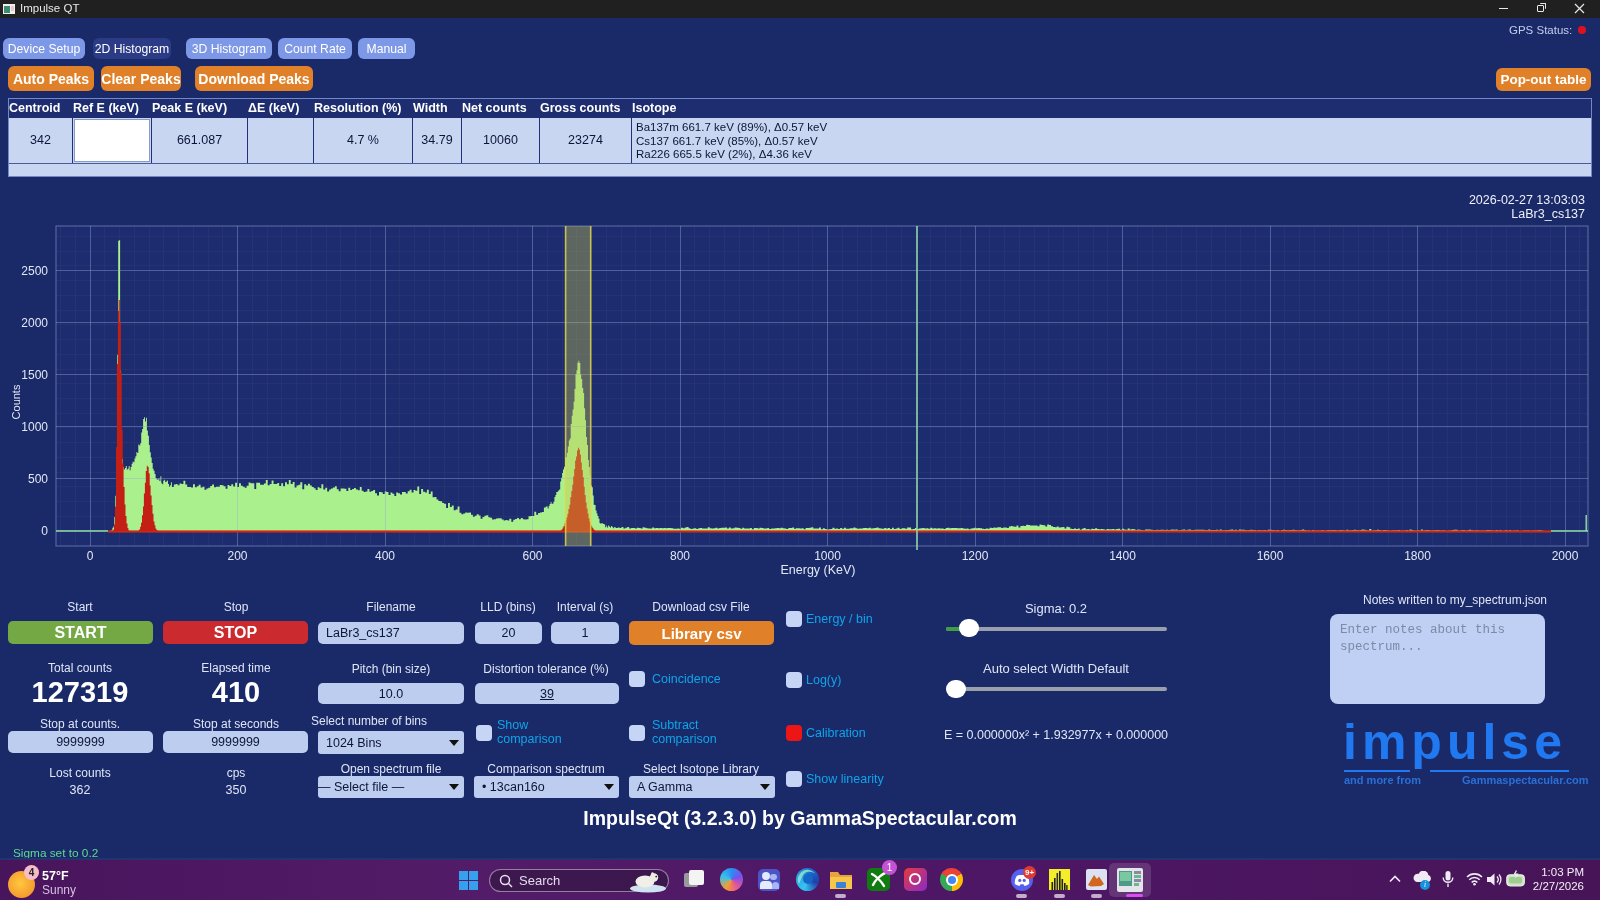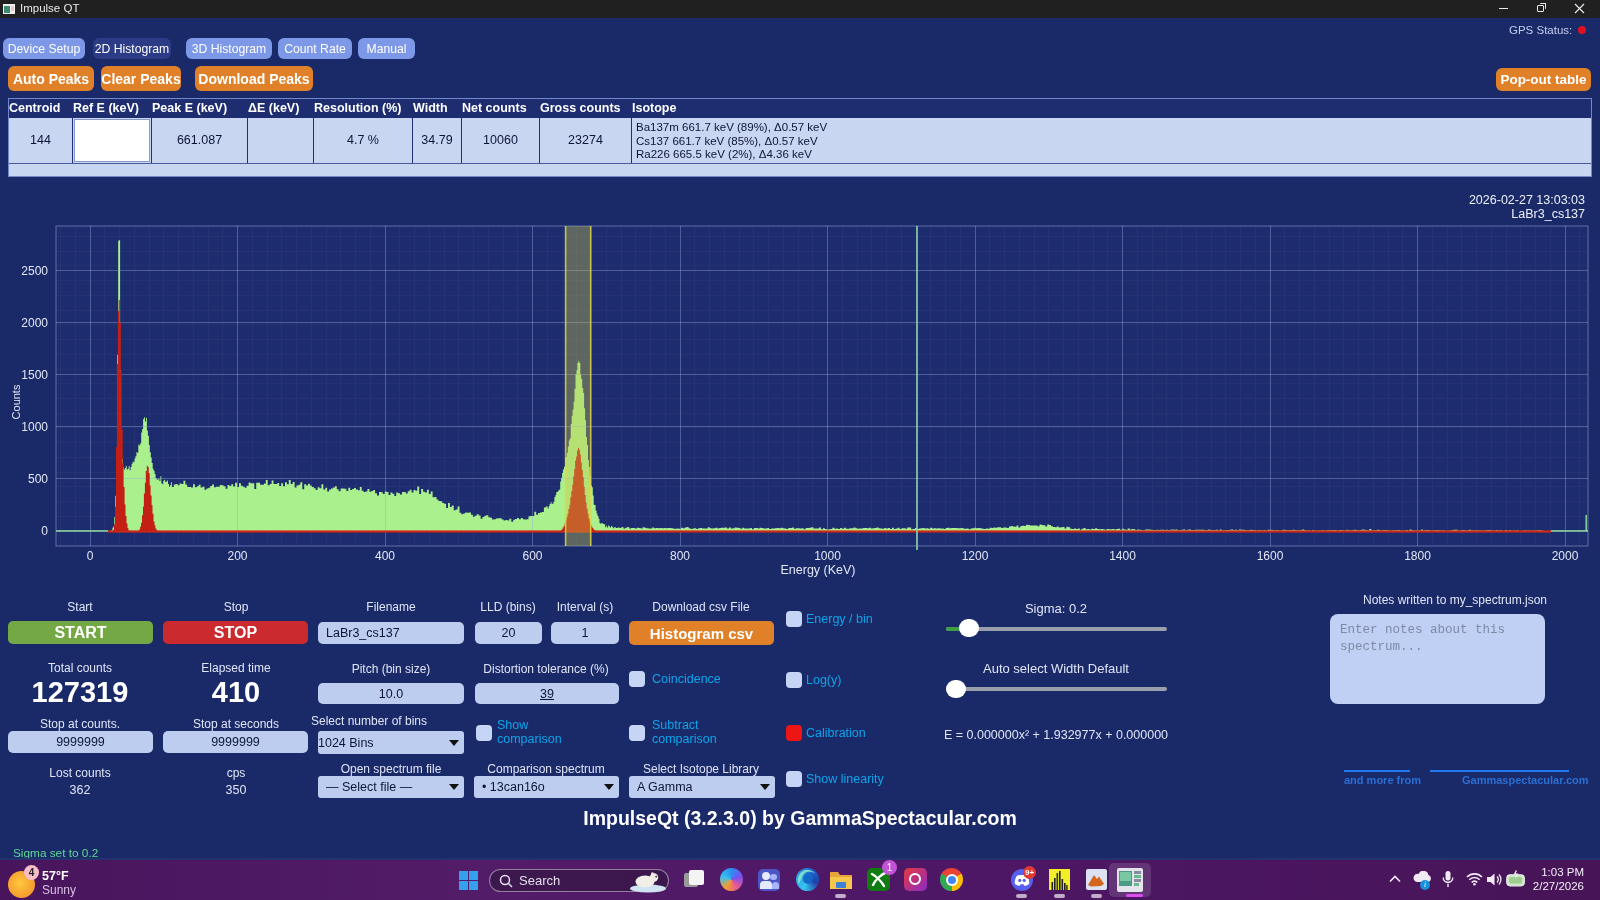--- a/index.html
+++ b/index.html
@@ -45,21 +45,21 @@
   <div style="width:79px;line-height:19px">Ref E (keV)</div>
   <div style="width:96px;line-height:19px">Peak E (keV)</div>
   <div style="width:66px;line-height:19px">ΔE (keV)</div>
   <div style="width:99px;line-height:19px">Resolution (%)</div>
   <div style="width:49px;line-height:19px">Width</div>
   <div style="width:78px;line-height:19px">Net counts</div>
   <div style="width:92px;line-height:19px">Gross counts</div>
   <div style="flex:1;line-height:19px">Isotope</div>
  </div>
  <div class="abs" style="left:0;top:19px;width:100%;height:45px;display:flex;color:#0c1438;font-size:12.5px;text-align:center">
-  <div style="width:64px;line-height:45px;border-right:1px solid #20307a">144</div>
+  <div style="width:64px;line-height:45px;border-right:1px solid #20307a">342</div>
   <div style="width:79px;border-right:1px solid #20307a;padding:1px">
         <div style="background:#fff;width:100%;height:100%;border:1px solid #8a9ac8"></div>
       </div>
   <div style="width:96px;line-height:45px;border-right:1px solid #20307a">661.087</div>
   <div style="width:66px;border-right:1px solid #20307a"></div>
   <div style="width:99px;line-height:45px;border-right:1px solid #20307a">4.7 %</div>
   <div style="width:49px;line-height:45px;border-right:1px solid #20307a">34.79</div>
   <div style="width:78px;line-height:45px;border-right:1px solid #20307a">10060</div>
   <div style="width:92px;line-height:45px;border-right:1px solid #20307a">23274</div>
   <div style="flex:1;text-align:left;padding-left:4px;font-size:11.5px;line-height:13.5px;padding-top:3px">Ba137m 661.7 keV (89%), Δ0.57 keV<br>Cs137 661.7 keV (85%), Δ0.57 keV<br>Ra226 665.5 keV (2%), Δ4.36 keV</div>
@@ -244,43 +244,43 @@
 <div class="lbl" style="left:236px;top:600px;font-size:12px">Stop</div>
 <div class="lbl" style="left:391px;top:600px;font-size:12px">Filename</div>
 <div class="lbl" style="left:508px;top:600px;font-size:12px">LLD (bins)</div>
 <div class="lbl" style="left:585px;top:600px;font-size:12px">Interval (s)</div>
 <div class="lbl" style="left:701px;top:600px;font-size:12px">Download csv File</div>
 <div class="btn" style="left:8px;top:621px;width:145px;height:23px;background:#73a844;font-weight:bold;font-size:16px;border-radius:5px">START</div>
 <div class="btn" style="left:163px;top:621px;width:145px;height:23px;background:#cb2a2e;font-weight:bold;font-size:16px;border-radius:5px">STOP</div>
 <div class="field" style="left:318px;top:622px;width:146px;height:22px;font-size:12.5px;justify-content:flex-start;padding-left:8px">LaBr3_cs137</div>
 <div class="field" style="left:475px;top:622px;width:67px;height:22px;font-size:12.5px;">20</div>
 <div class="field" style="left:551px;top:622px;width:68px;height:22px;font-size:12.5px;">1</div>
-<div class="btn" style="left:629px;top:621px;width:145px;height:24px;background:#e0812a;font-weight:bold;font-size:15px;border-radius:5px">Histogram csv</div>
+<div class="btn" style="left:629px;top:621px;width:145px;height:24px;background:#e0812a;font-weight:bold;font-size:15px;border-radius:5px">Library csv</div>
 <div class="lbl" style="left:80px;top:661px;font-size:12px">Total counts</div>
 <div class="lbl" style="left:236px;top:661px;font-size:12px">Elapsed time</div>
 <div class="lbl" style="left:391px;top:662px;font-size:12px">Pitch (bin size)</div>
 <div class="lbl" style="left:546px;top:662px;font-size:12px">Distortion tolerance (%)</div>
 <div class="lbl" style="left:80px;top:676px;font-size:29px;font-weight:bold;color:#fff">127319</div>
 <div class="lbl" style="left:236px;top:676px;font-size:29px;font-weight:bold;color:#fff">410</div>
 <div class="field" style="left:318px;top:683px;width:146px;height:21px;font-size:12.5px;">10.0</div>
 <div class="field" style="left:475px;top:683px;width:144px;height:21px;font-size:12.5px;text-decoration:underline;">39</div>
 <div class="lbl" style="left:80px;top:717px;font-size:12px">Stop at counts.</div>
 <div class="lbl" style="left:236px;top:717px;font-size:12px">Stop at seconds</div>
 <div class="lbl" style="left:369px;top:714px;font-size:12px">Select number of bins</div>
 <div class="field" style="left:8px;top:731px;width:145px;height:22px;font-size:12.5px;">9999999</div>
 <div class="field" style="left:163px;top:731px;width:145px;height:22px;font-size:12.5px;">9999999</div>
-<div class="field" style="left:318px;top:731px;width:146px;height:23px;font-size:12.5px;border-radius:3px;justify-content:flex-start;">1024 Bins<div class="sel-arrow"></div></div>
+<div class="field" style="left:318px;top:731px;width:146px;height:23px;font-size:12.5px;border-radius:3px;justify-content:flex-start;padding-left:8px">1024 Bins<div class="sel-arrow"></div></div>
 <div class="lbl" style="left:80px;top:766px;font-size:12px">Lost counts</div>
 <div class="lbl" style="left:236px;top:766px;font-size:12px">cps</div>
 <div class="lbl" style="left:391px;top:762px;font-size:12px">Open spectrum file</div>
 <div class="lbl" style="left:546px;top:762px;font-size:12px">Comparison spectrum</div>
 <div class="lbl" style="left:701px;top:762px;font-size:12px">Select Isotope Library</div>
 <div class="lbl" style="left:80px;top:783px;font-size:12.5px">362</div>
 <div class="lbl" style="left:236px;top:783px;font-size:12.5px">350</div>
-<div class="field" style="left:318px;top:776px;width:146px;height:22px;font-size:12.5px;border-radius:3px;justify-content:flex-start;padding-left:8px">— Select file —<div class="sel-arrow"></div></div>
+<div class="field" style="left:318px;top:776px;width:146px;height:22px;font-size:12.5px;border-radius:3px;justify-content:flex-start;padding-left:0">— Select file —<div class="sel-arrow"></div></div>
 <div class="field" style="left:474px;top:776px;width:145px;height:22px;font-size:12.5px;border-radius:3px;justify-content:flex-start;padding-left:8px">• 13can16o<div class="sel-arrow"></div></div>
 <div class="field" style="left:629px;top:776px;width:146px;height:22px;font-size:12.5px;border-radius:3px;justify-content:flex-start;padding-left:8px">A Gamma<div class="sel-arrow"></div></div>
 <div class="cb" style="left:629px;top:671px"></div>
 <div class="cblbl" style="left:652px;top:672px">Coincidence</div>
 <div class="cb" style="left:476px;top:725px"></div>
 <div class="cblbl" style="left:497px;top:718px">Show<br>comparison</div>
 <div class="cb" style="left:629px;top:725px"></div>
 <div class="cblbl" style="left:652px;top:718px">Subtract<br>comparison</div>
 <div class="cb" style="left:786px;top:611px"></div>
 <div class="cblbl" style="left:806px;top:612px">Energy / bin</div>
@@ -296,20 +296,21 @@
 <div class="abs" style="left:959px;top:619px;width:20px;height:18px;background:#fff;border-radius:9px"></div>
 <div class="lbl" style="left:1056px;top:661px;font-size:13px">Auto select Width Default</div>
 <div class="abs" style="left:946px;top:687px;width:221px;height:4px;background:#9aa0ab;border-radius:2px"></div>
 <div class="abs" style="left:946px;top:679.5px;width:20px;height:18px;background:#fff;border-radius:9px"></div>
 <div class="lbl" style="left:1056px;top:728px;font-size:12.5px">E = 0.000000x² + 1.932977x + 0.000000</div>
 <div class="lbl" style="left:1455px;top:593px;font-size:12px">Notes written to my_spectrum.json</div>
 <div class="abs" style="left:1330px;top:614px;width:215px;height:90px;background:#bfd0f4;border-radius:8px;font-family:'Liberation Mono',monospace;font-size:12.5px;color:#7c8aa6;padding:8px 10px;line-height:17px">Enter notes about this<br>spectrum...</div>
 <div class="abs" style="left:1343px;top:720px;width:228px;height:64px">
 <div class="abs" style="left:1px;top:49.5px;width:66px;height:2.4px;background:#2079f0"></div>
 <div class="abs" style="left:86.5px;top:49.5px;width:139.5px;height:2.4px;background:#2079f0"></div>
+<div class="abs" style="left:0;top:-3px;font-size:50px;line-height:50px;font-weight:bold;color:#2079f0;letter-spacing:5px;font-family:'Liberation Sans',sans-serif">impulse</div>
 <div class="abs" style="left:1px;top:54px;font-size:11px;font-weight:bold;color:#2a6fd4">and more from</div>
 <div class="abs" style="left:119px;top:54px;font-size:11px;font-weight:bold;color:#2a6fd4">Gammaspectacular.com</div>
 </div>
 <div class="lbl" style="left:800px;top:807px;font-size:19.5px;font-weight:bold;color:#fff">ImpulseQt (3.2.3.0) by GammaSpectacular.com</div>
 <div class="abs" style="left:13px;top:846px;font-size:11.8px;color:#62d992">Sigma set to 0.2</div>
 <div class="abs" style="left:0;top:858px;width:1600px;height:2px;background:#243370"></div>
 <div class="abs" style="left:0;top:860px;width:1600px;height:40px;background:linear-gradient(90deg,#48155c,#531c68 30%,#4e1766 60%,#471457)">
  <div class="abs" style="left:8px;top:11px;width:27px;height:27px;border-radius:50%;background:radial-gradient(circle at 45% 45%,#ffc83e,#f08828)"></div>
  <div class="abs" style="left:24px;top:5px;width:15px;height:15px;border-radius:50%;background:#f6bdc8;color:#222;font-size:10px;font-weight:bold;text-align:center;line-height:15px">4</div>
  <div class="abs" style="left:42px;top:9px;font-size:12.5px;font-weight:bold;color:#fff">57°F</div>

